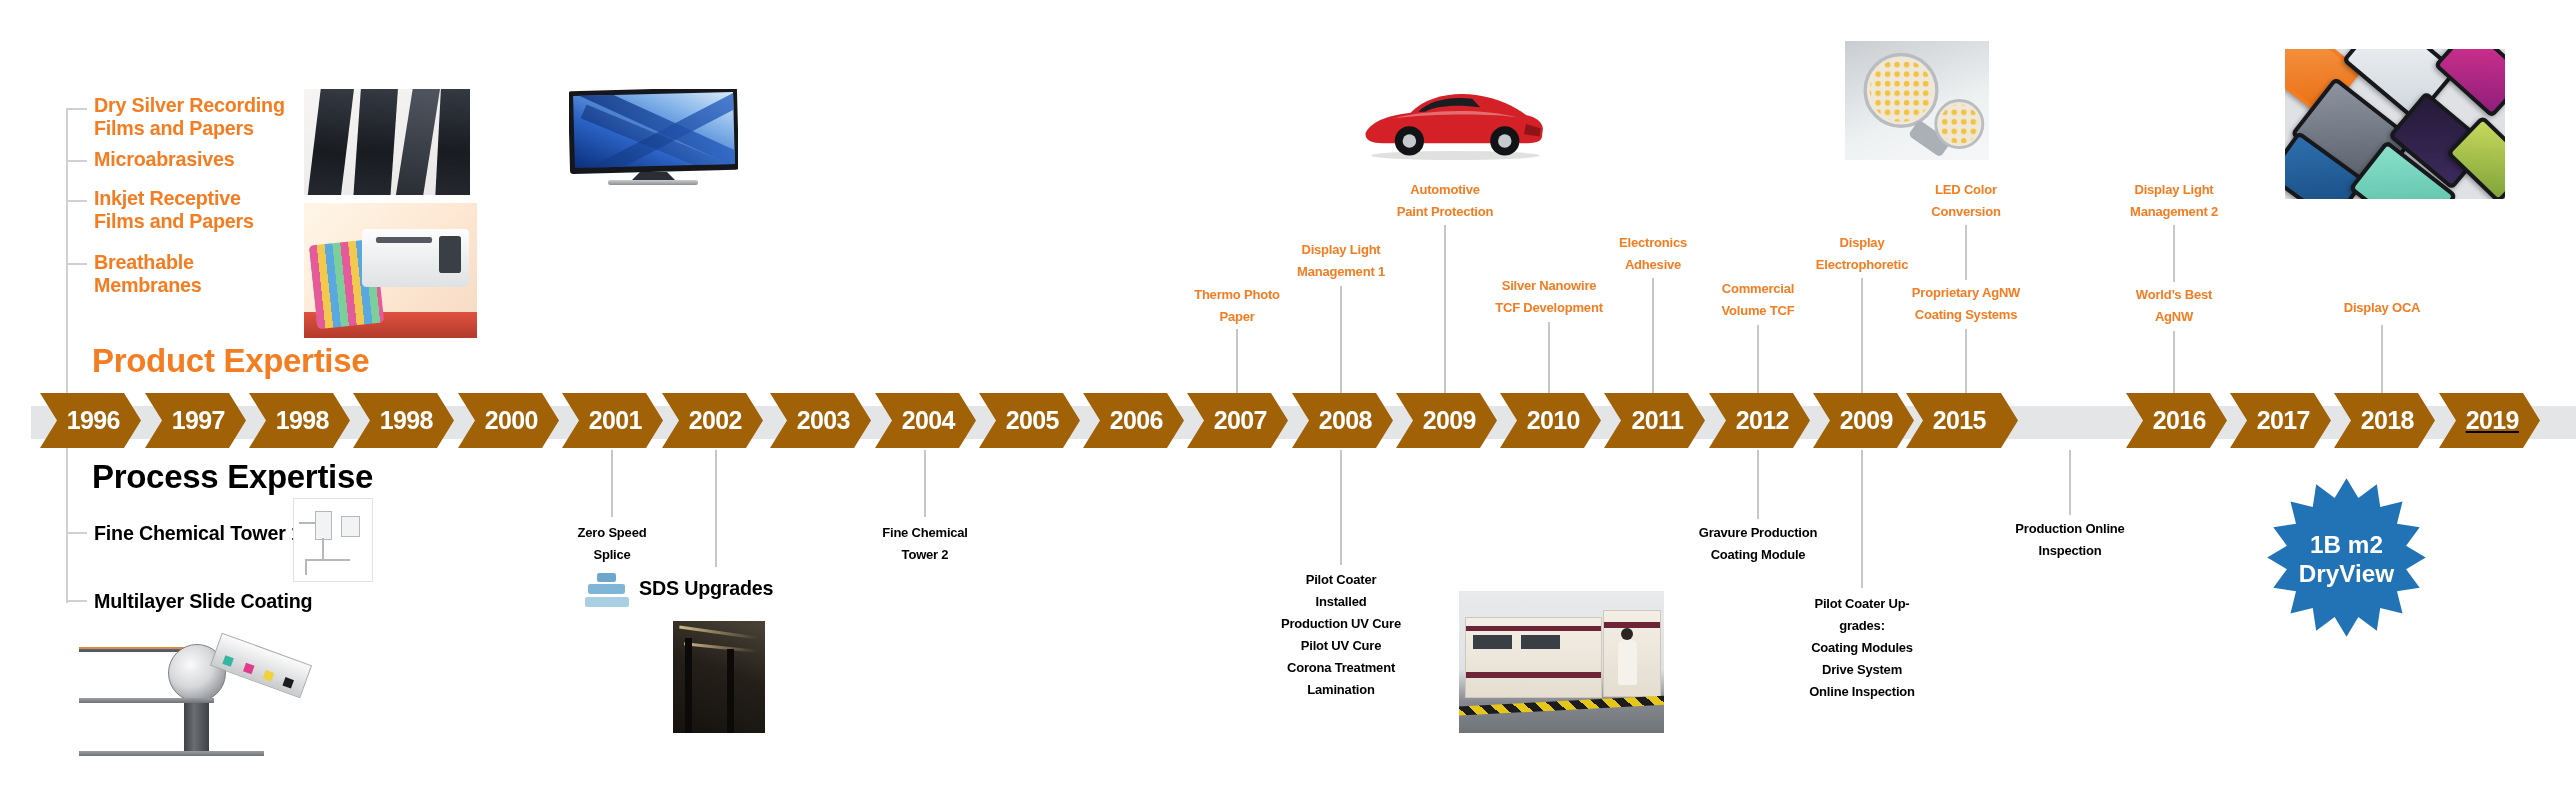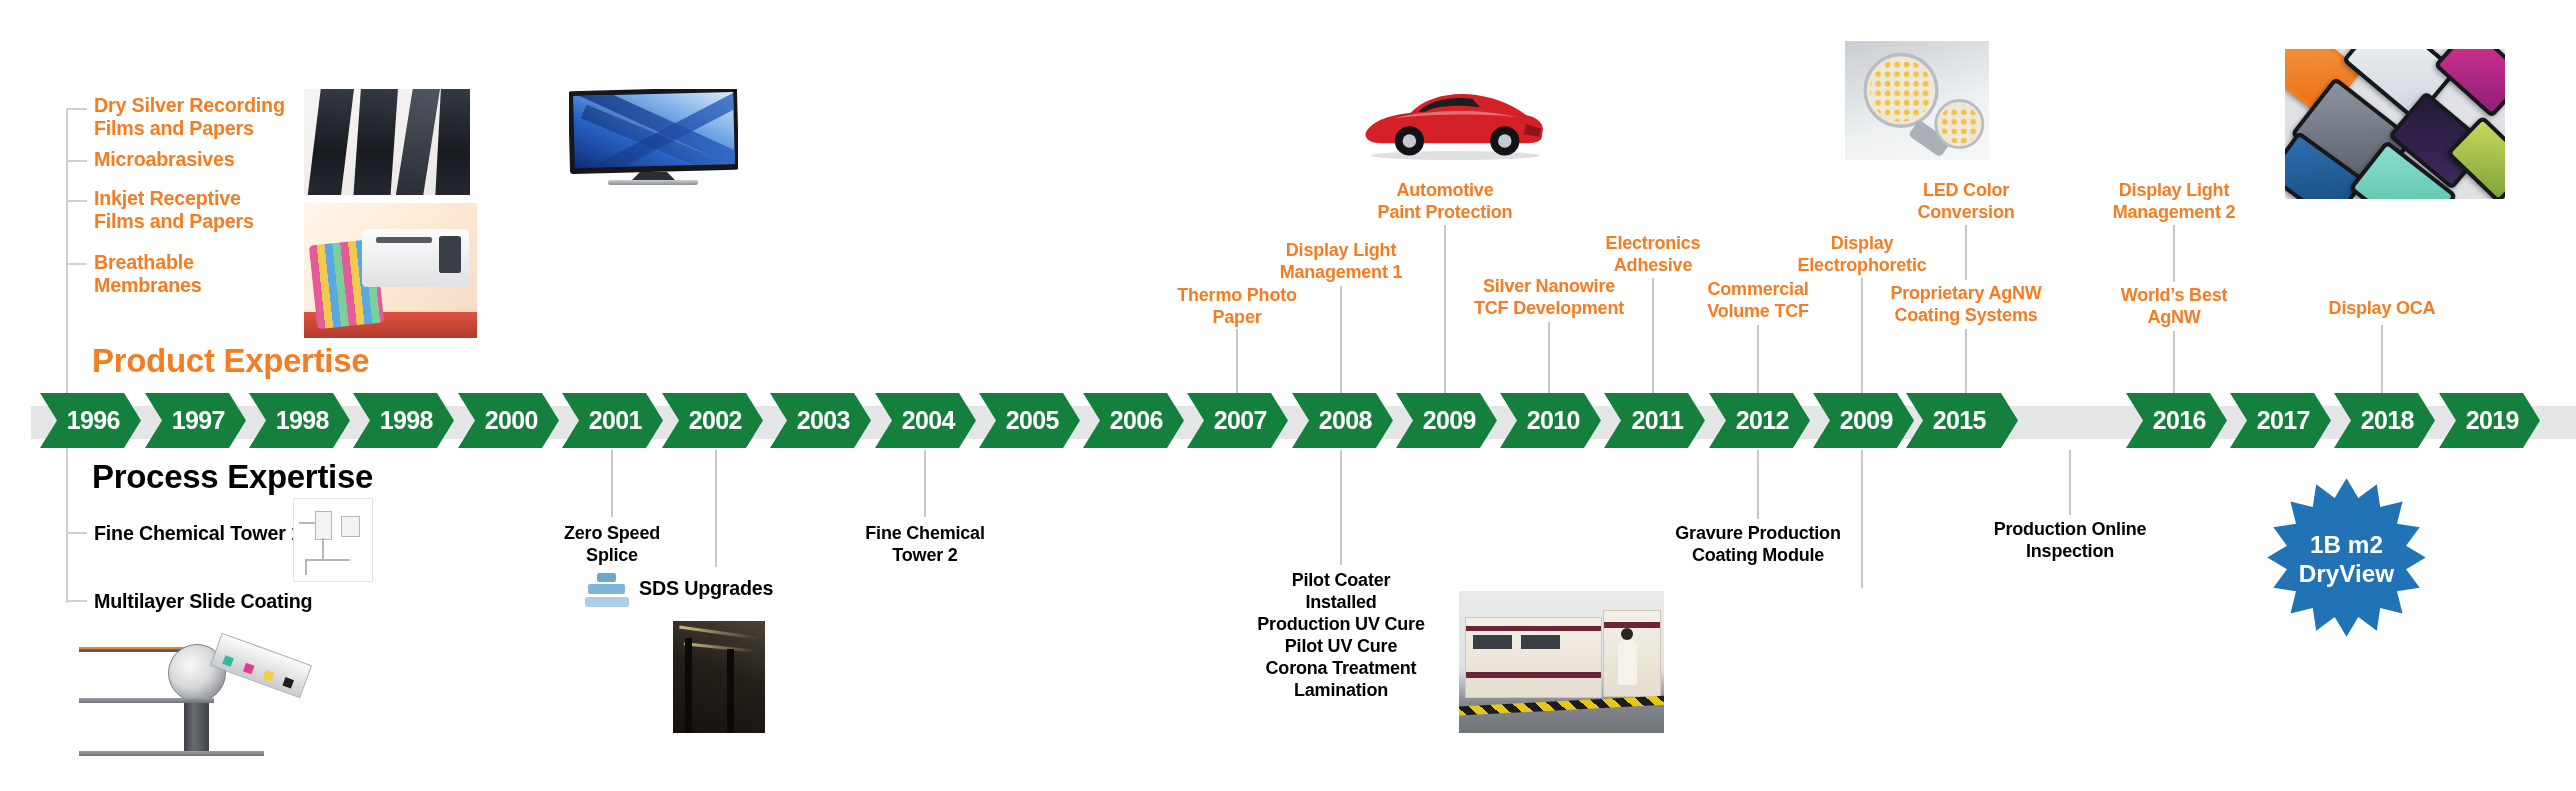--- a/index.html
+++ b/index.html
@@ -1,33 +1,33 @@
 <!DOCTYPE html>
 <html style="font-size:9px"><head>
 <meta charset="utf-8">
 <style>
   html,body{margin:0;padding:0;background:#fff;}
   .canvas{position:relative;width:2576px;height:792px;background:#fff;overflow:hidden;
           font-family:"Liberation Sans",sans-serif;}
 
   
   .tl-band{position:absolute;left:31px;right:0;top:406px;height:33px;background:#E4E5E6;}
-  .year-arrow{position:absolute;top:393px;width:101px;height:55px;background:#15803d;
+  .year-arrow{position:absolute;top:393px;width:101px;height:55px;background:#a16207;
               clip-path:polygon(0 0,84px 0,100% 50%,84px 100%,0 100%,17px 50%);
               display:flex;align-items:center;justify-content:center;}
   .year-arrow span{color:#fff;font-weight:bold;font-size:25px;letter-spacing:-0.6px;padding-left:5.6px;}
 
   
   .conn{position:absolute;width:1.7px;margin-left:-0.8px;background:#C6C7C8;}
   .vline{position:absolute;width:1.7px;background:#CFD0D1;}
   .tick{position:absolute;height:1.7px;background:#CFD0D1;}
 
   
   .ev{position:absolute;transform:translateX(-50%);text-align:center;font-weight:bold;
-      font-size:18px;line-height:22px;white-space:pre-line;letter-spacing:-0.2px;}
+      font-size:13px;line-height:22px;white-space:pre-line;letter-spacing:-0.2px;}
   .side{position:absolute;text-align:left;font-weight:bold;font-size:19.7px;line-height:23px;
         white-space:pre-line;letter-spacing:-0.2px;}
   .heading{position:absolute;font-weight:bold;font-size:33px;letter-spacing:-0.3px;}
   .orange{color:#F47C21;}
   .blue{color:#000000;}
 
   
   .pic{position:absolute;overflow:hidden;}
   .films{background:linear-gradient(160deg,#f6f5f4,#e9e8e6);}
   .film-strip{position:absolute;top:-17px;height:146px;background:linear-gradient(180deg,#3c414b,#181b20 55%,#2b2f36);}
@@ -298,21 +298,21 @@
       </div>
       <div class="year-arrow" style="left: 2126px;">
         <span>2016</span>
       </div>
       <div class="year-arrow" style="left: 2230px;">
         <span>2017</span>
       </div>
       <div class="year-arrow" style="left: 2334px;">
         <span>2018</span>
       </div>
-      <div class="year-arrow" style="left: 2439px;">
+      <div class="year-arrow" style="left: 2439px; text-decoration: underline;">
         <span>2019</span>
       </div>
     </div>
 
   <div class="heading blue" style="left:92px;top:458px">Process Expertise</div>
   <div class="side blue" style="left:94px;top:522px">Fine Chemical Tower 1</div>
   <div class="side blue" style="left:94px;top:590px">Multilayer Slide Coating</div>
 
   <div class="pic schematic" style="left:293px;top:498px;width:78px;height:82px">
     <div class="sch" style="left:21.4px;top:12.4px;width:14.6px;height:27px"></div>
@@ -359,20 +359,25 @@
 Production UV Cure
 Pilot UV Cure
 Corona Treatment
 Lamination</div>
 
   <div class="conn" style="left:1758px;top:450px;height:69px"></div>
   <div class="ev blue" style="left:1758px;top:522px">Gravure Production
 Coating Module</div>
 
   <div class="conn" style="left:1862px;top:450px;height:138px"></div>
+  <div class="ev blue" style="left:1862px;top:593px">Pilot Coater Up-
+grades:
+Coating Modules
+Drive System
+Online Inspection</div>
 
   <div class="conn" style="left:2070px;top:450px;height:65px"></div>
   <div class="ev blue" style="left:2070px;top:518px">Production Online
 Inspection</div>
 
   <div class="pic factory" style="left:673px;top:621px;width:92px;height:112px">
     <div class="beam" style="left:5.6px;top:10px;width:79px;transform:rotate(8deg)"></div>
     <div class="beam" style="left:11.2px;top:25px;width:73px;transform:rotate(6deg)"></div>
     <div class="post" style="left:12.4px;top:17px;height:96px"></div>
     <div class="post" style="left:54px;top:28px;height:84px"></div>

